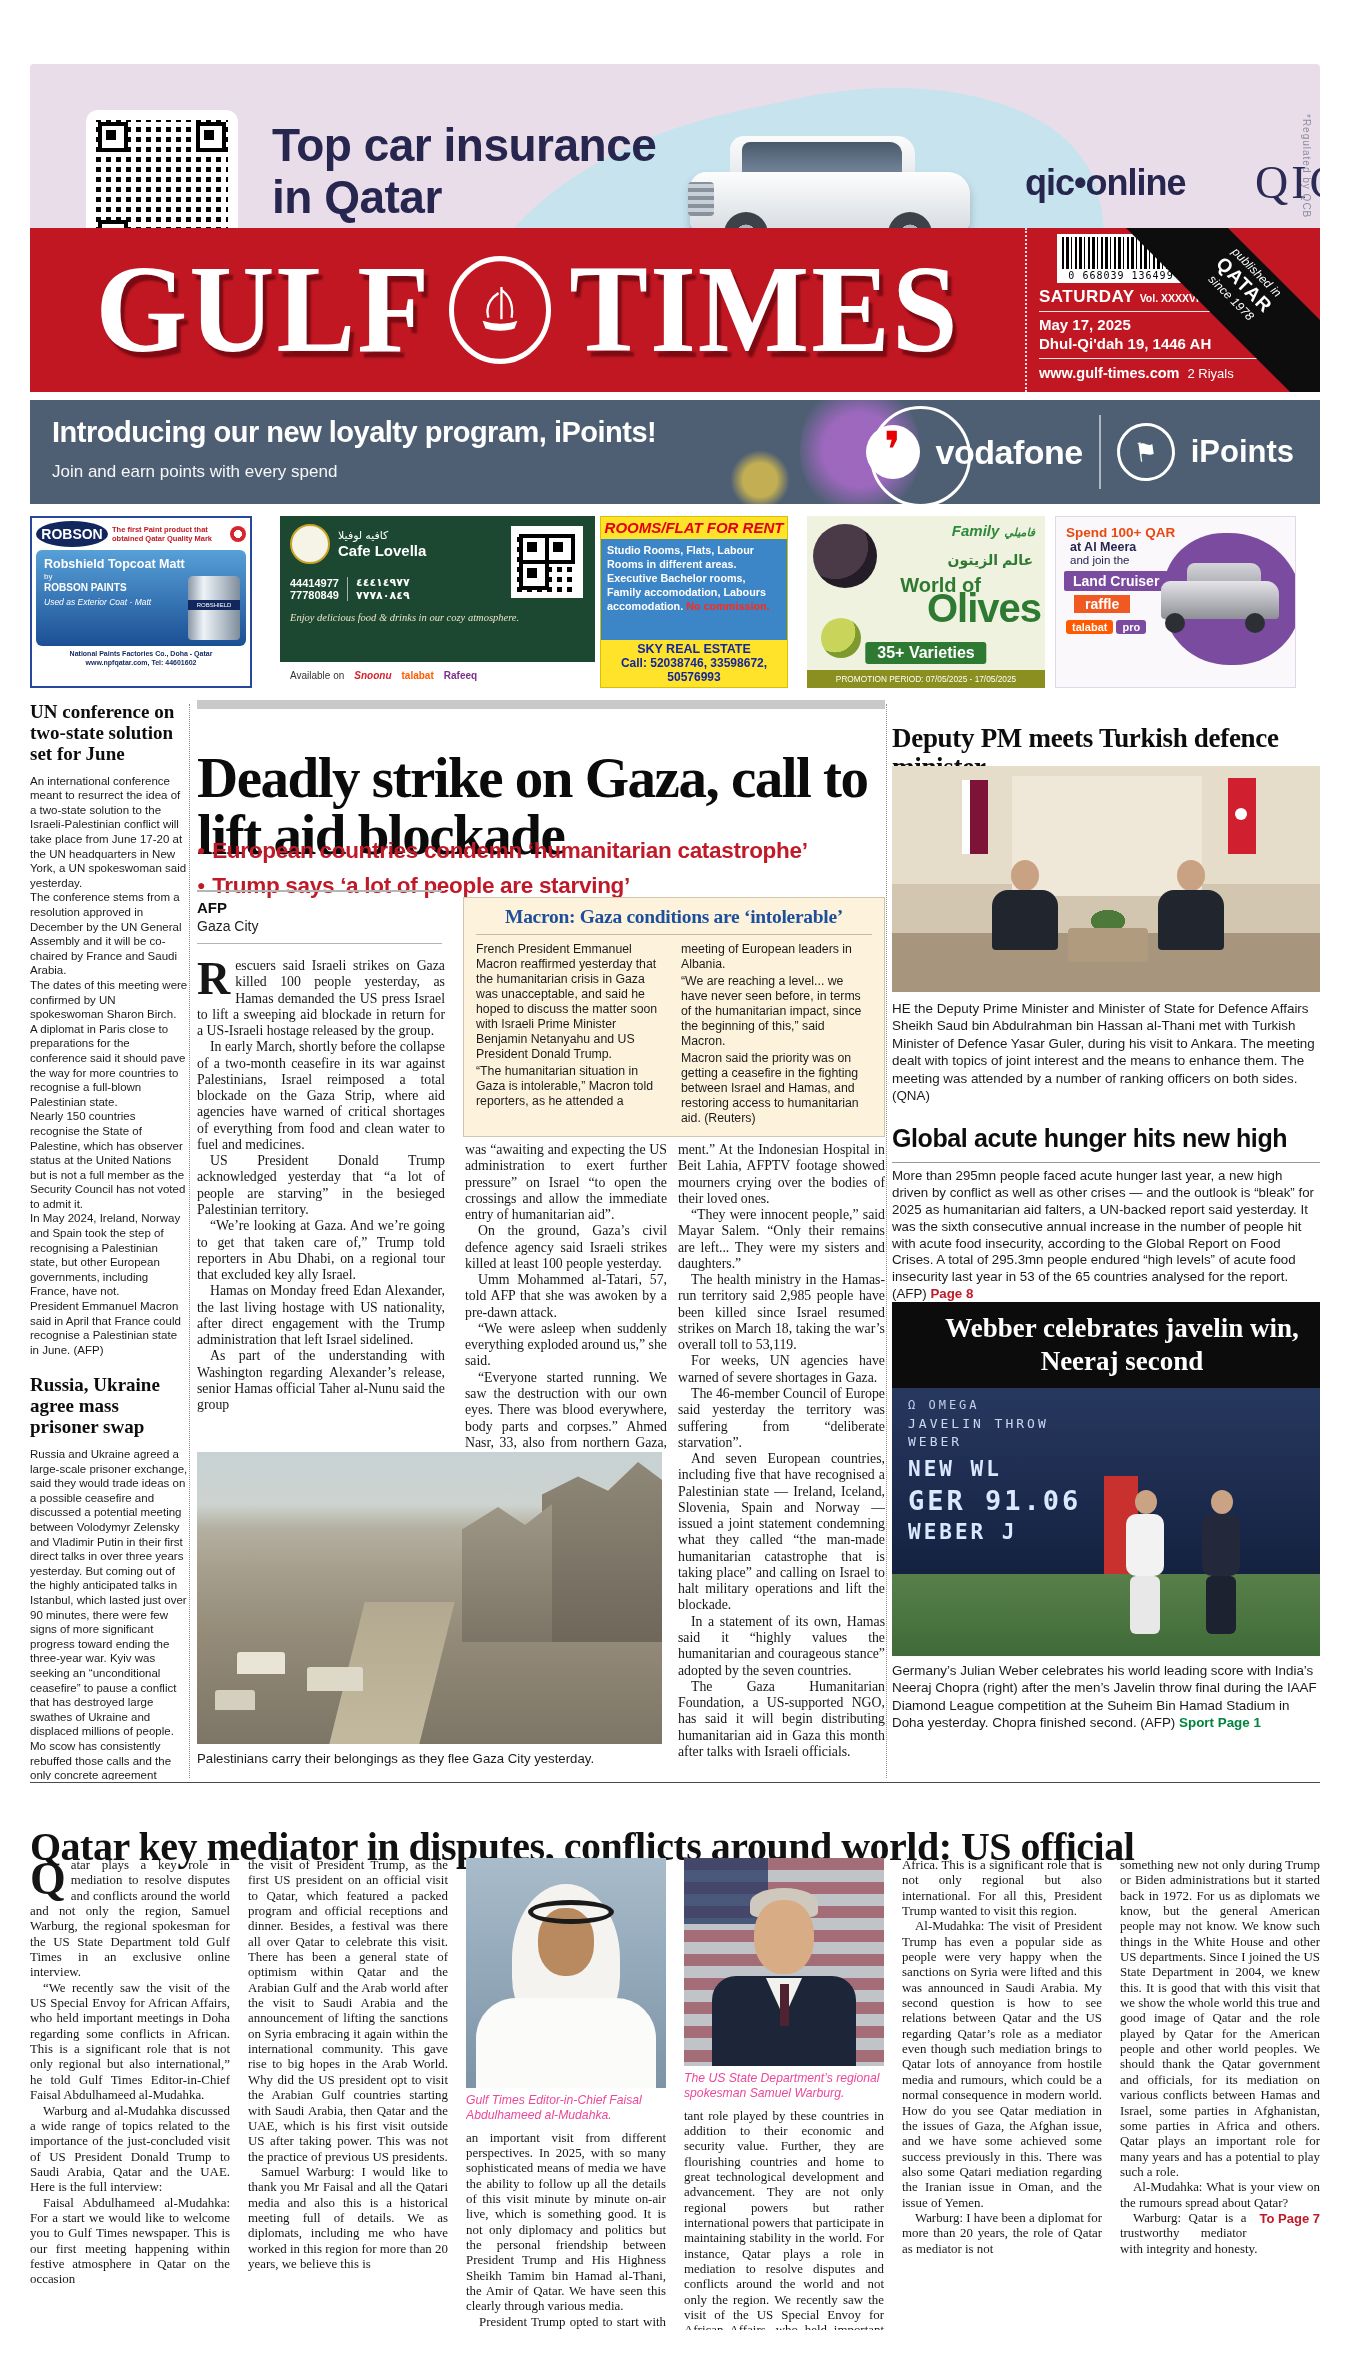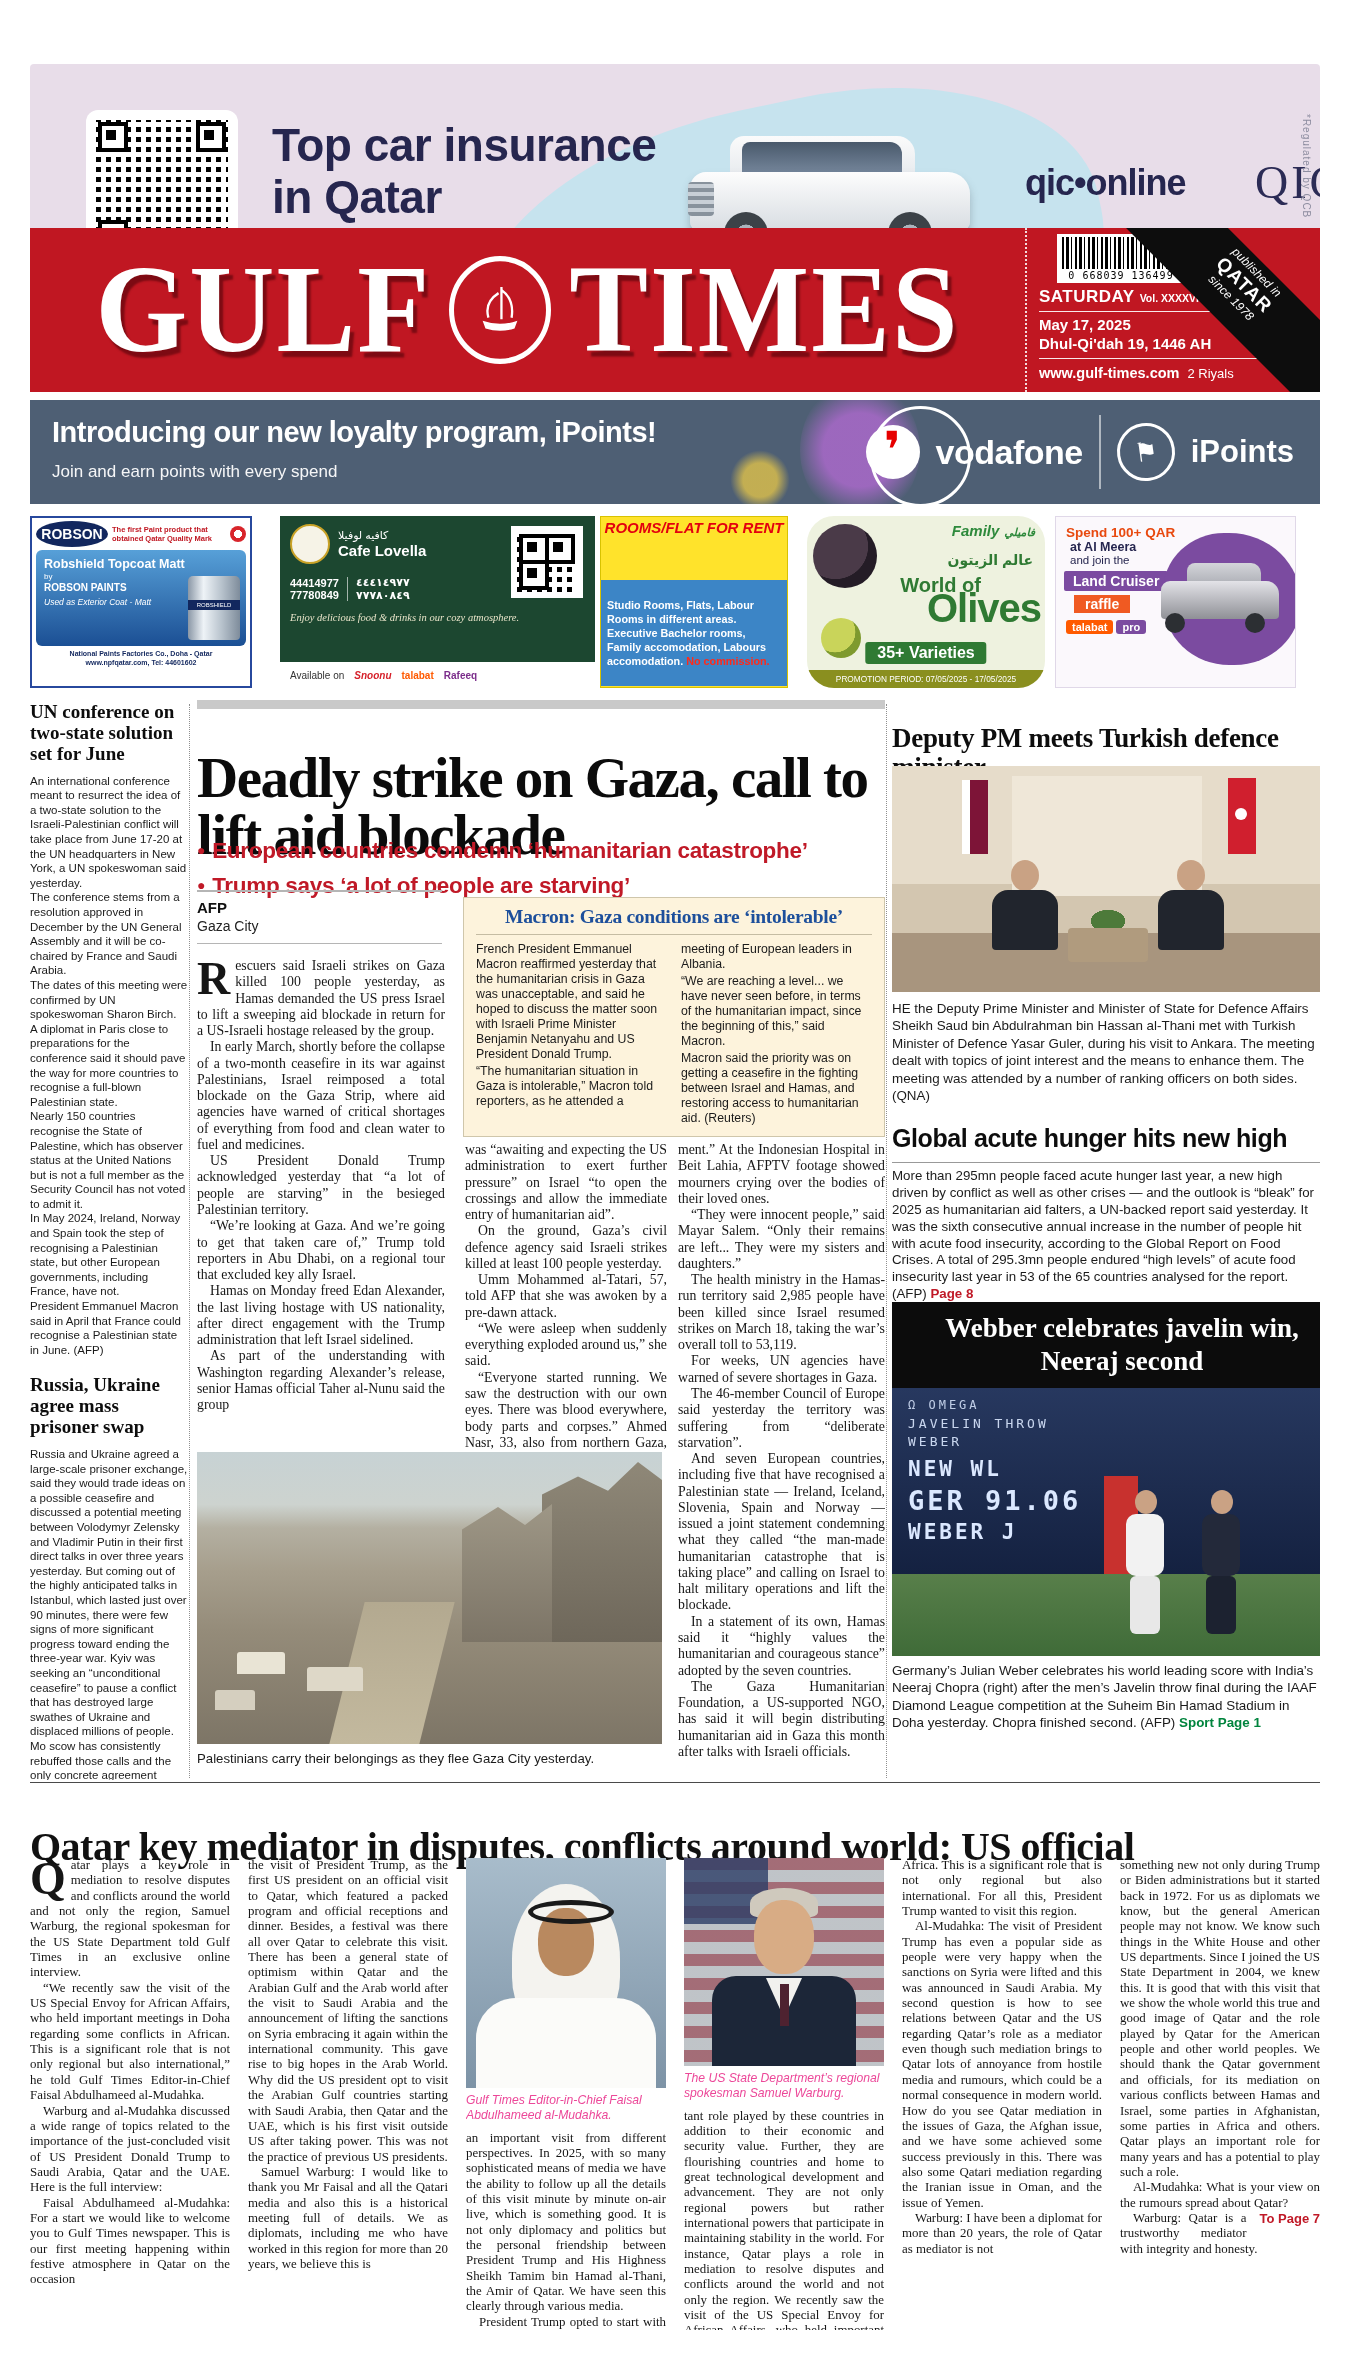--- a/index.html
+++ b/index.html
@@ -89,25 +89,25 @@
   .lv-ar{font-size:11px;} .lv-name{font-size:15px;font-weight:bold;}
   .lv-qr{position:absolute;right:12px;top:10px;width:72px;height:72px;background:#fff;padding:6px;box-sizing:border-box;}
   .lv-qr .qr-in{width:100%;height:100%;}
   .lv-phones{display:flex;gap:8px;margin-top:12px;font-size:11px;font-weight:bold;align-items:center;}
   .lv-psep{width:1px;height:24px;background:rgba(255,255,255,.6);}
   .lv-script{font-family:"Liberation Serif",serif;font-style:italic;font-size:10.5px;color:#e8e4c9;margin-top:10px;}
   .lv-foot{position:absolute;left:0;right:0;bottom:0;background:#fff;color:#333;height:26px;display:flex;align-items:center;padding:0 10px;font-size:10px;gap:10px;}
   .sn{color:#d6212b;font-weight:bold;font-style:italic;} .tb{color:#ff5a00;font-weight:bold;} .rf{color:#7b2d8b;font-weight:bold;}
   #ad-rooms{left:600px;width:188px;background:#ffe32b;border:1px solid #d8c200;display:flex;flex-direction:column;}
   .rm-title{color:#e3000f;font-weight:bold;font-style:italic;font-size:15px;text-align:center;padding:3px 2px;line-height:1.05;}
-  .rm-body{background:#3c85c6;color:#fff;font-weight:bold;font-size:10.8px;line-height:1.3;padding:18px 6px;flex:1;margin-top:41px;}
+  .rm-body{background:#3c85c6;color:#fff;font-weight:bold;font-size:10.8px;line-height:1.3;padding:4px 6px;flex:1;}
   .rm-no{color:#ff2a1a;}
   .rm-agency{color:#13269e;font-weight:bold;font-size:12.5px;text-align:center;padding-top:2px;}
   .rm-call{color:#13269e;font-weight:bold;font-size:12px;text-align:center;padding-bottom:3px;}
-  #ad-olives{left:807px;width:238px;background:#eef2df;border-radius:27px;}
+  #ad-olives{left:807px;width:238px;background:#eef2df;}
   .ol-c1{position:absolute;left:6px;top:8px;width:64px;height:64px;border-radius:50%;background:radial-gradient(circle at 35% 35%,#4a3a48 0 55%,#241c26 56%);}
   .ol-c2{position:absolute;left:14px;bottom:30px;width:40px;height:40px;border-radius:50%;background:radial-gradient(circle at 35% 35%,#c9d45a 0 55%,#7e9a2e 56%);}
   .ol-family{position:absolute;right:10px;top:6px;color:#2e8a3c;font-weight:bold;font-size:15px;font-style:italic;}
   .ol-family .ar{font-size:11px;margin-left:5px;}
   .ol-ar{position:absolute;right:12px;top:36px;color:#2f7a33;font-size:14px;font-weight:bold;}
   .ol-world{position:absolute;right:64px;top:58px;color:#2f7a33;font-size:20px;font-weight:bold;}
   .ol-olives{position:absolute;right:4px;top:70px;color:#2f7a33;font-size:40px;font-weight:bold;letter-spacing:-1px;}
   .ol-var{position:absolute;left:50%;transform:translateX(-50%);bottom:24px;background:#2f7a33;color:#fff;font-weight:bold;font-size:16px;padding:2px 12px;border-radius:3px;white-space:nowrap;}
   .ol-promo{position:absolute;left:0;right:0;bottom:0;background:#8a8f1f;color:#fff;font-size:8.3px;text-align:center;padding:4px 0;}
   #ad-raffle{left:1055px;width:241px;background:#fbf8fc;border:1px solid #e0d8e8;}

